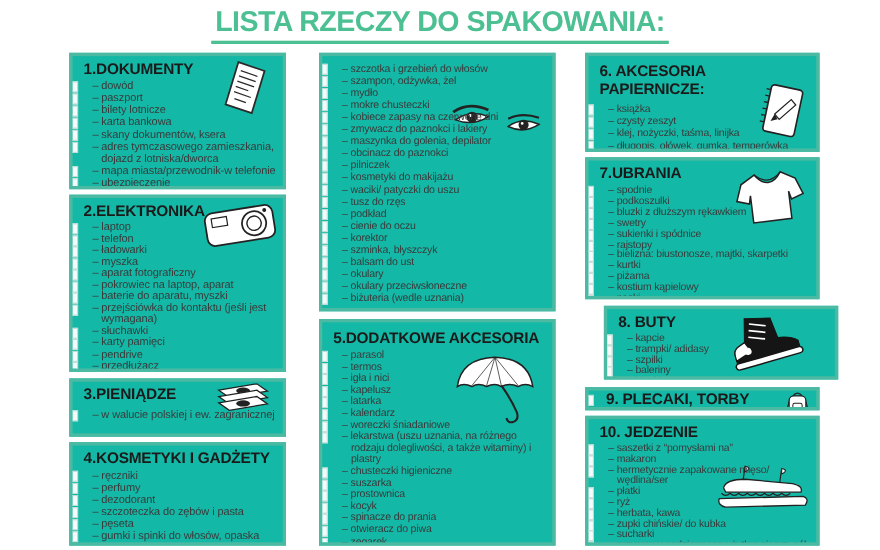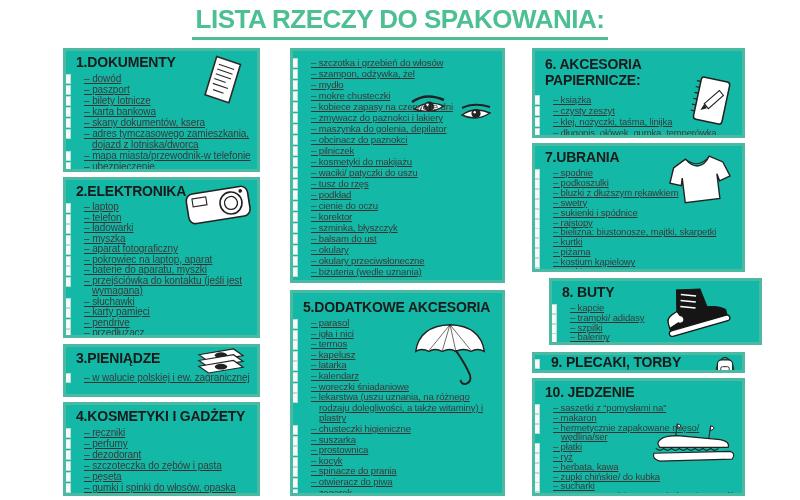--- a/index.html
+++ b/index.html
@@ -12,21 +12,21 @@
   h1{
     display:inline-block;margin:0;font-size:26px;font-weight:bold;letter-spacing:-.5px;
     color:var(--title,#4cc093);border-bottom:3px solid var(--title,#4cc093);padding:0 4px 2px;
   }
   
   .box{
     position:absolute;background:#14b8a6;border:3px solid var(--accent,#4cbaa2);
     box-sizing:border-box;padding:2px 4px;overflow:hidden;
   }
   .box h2{font-size:14px;font-weight:bold;color:#1a1a1a;margin:1px 0 2px 6px;letter-spacing:-.2px;}
-  .box ul{margin:0;padding:1px 2px 0 14px;list-style:none;text-decoration:underline;}
+  .box ul{margin:0;padding:1px 2px 0 14px;list-style:none;}
   .box li{position:relative;padding-left:8px;text-indent:-8px;font-size:10px;line-height:11px;color:#3a3a3a;letter-spacing:-.1px;}
   .cb{
     position:absolute;left:-23px;top:1px;width:8px;height:8px;display:inline-block;
     border:1px solid #bfdbd5;background:#f6fbfa;
   }
   .cb-inline{position:absolute;left:-9px;top:4px;}
   .icon{position:absolute;}
   .icon svg{display:block;width:100%;height:auto;}
   
   .sec1{left:63px;top:48px;width:197px;height:124px;}
@@ -202,22 +202,22 @@
     <svg viewBox="0 0 84 74">
         <g fill="#fff" stroke="#222">
           <path d="M6 34 Q10 7 42 6 Q74 7 78 34 Q71 30 64 34 Q56 30 48 34 Q42 30 34 34 Q26 30 20 34 Q12 30 6 34 Z" stroke-width="1.4"></path>
           <path d="M42 6 L20 33 M42 6 L34 33 M42 6 L48 33 M42 6 L64 33" stroke-width=".7" fill="none"></path>
           <path d="M48 33 Q58 47 63 59 Q65 66 59 68 Q54 69 53 64" stroke-width="2" fill="none"></path>
         </g>
       </svg>
   </span>
   <ul>
       <li><span class="cb"></span><span>– parasol</span></li>
+      <li><span class="cb"></span><span>– termos</span></li>
       <li><span class="cb"></span><span>– igła i nici</span></li>
-      <li><span class="cb"></span><span>– termos</span></li>
       <li><span class="cb"></span><span>– kapelusz</span></li>
       <li><span class="cb"></span><span>– latarka</span></li>
       <li><span class="cb"></span><span>– kalendarz</span></li>
       <li><span class="cb"></span><span>– woreczki śniadaniowe</span></li>
       <li><span class="cb"></span><span>– lekarstwa (uszu uznania, na różnego rodzaju dolegliwości, a także witaminy) i plastry</span></li>
       <li><span class="cb"></span><span>– chusteczki higieniczne</span></li>
       <li><span class="cb"></span><span>– suszarka</span></li>
       <li><span class="cb"></span><span>– prostownica</span></li>
       <li><span class="cb"></span><span>– kocyk</span></li>
       <li><span class="cb"></span><span>– spinacze do prania</span></li>

